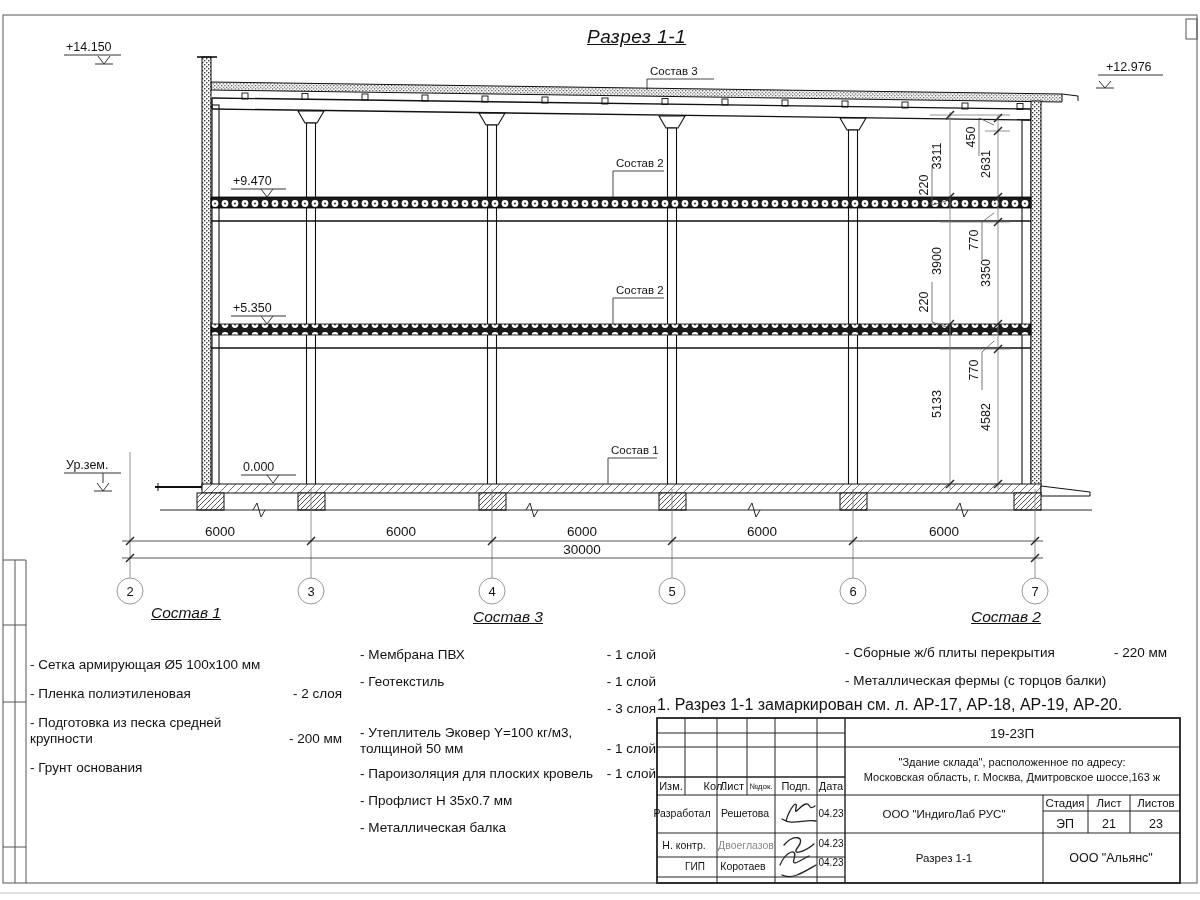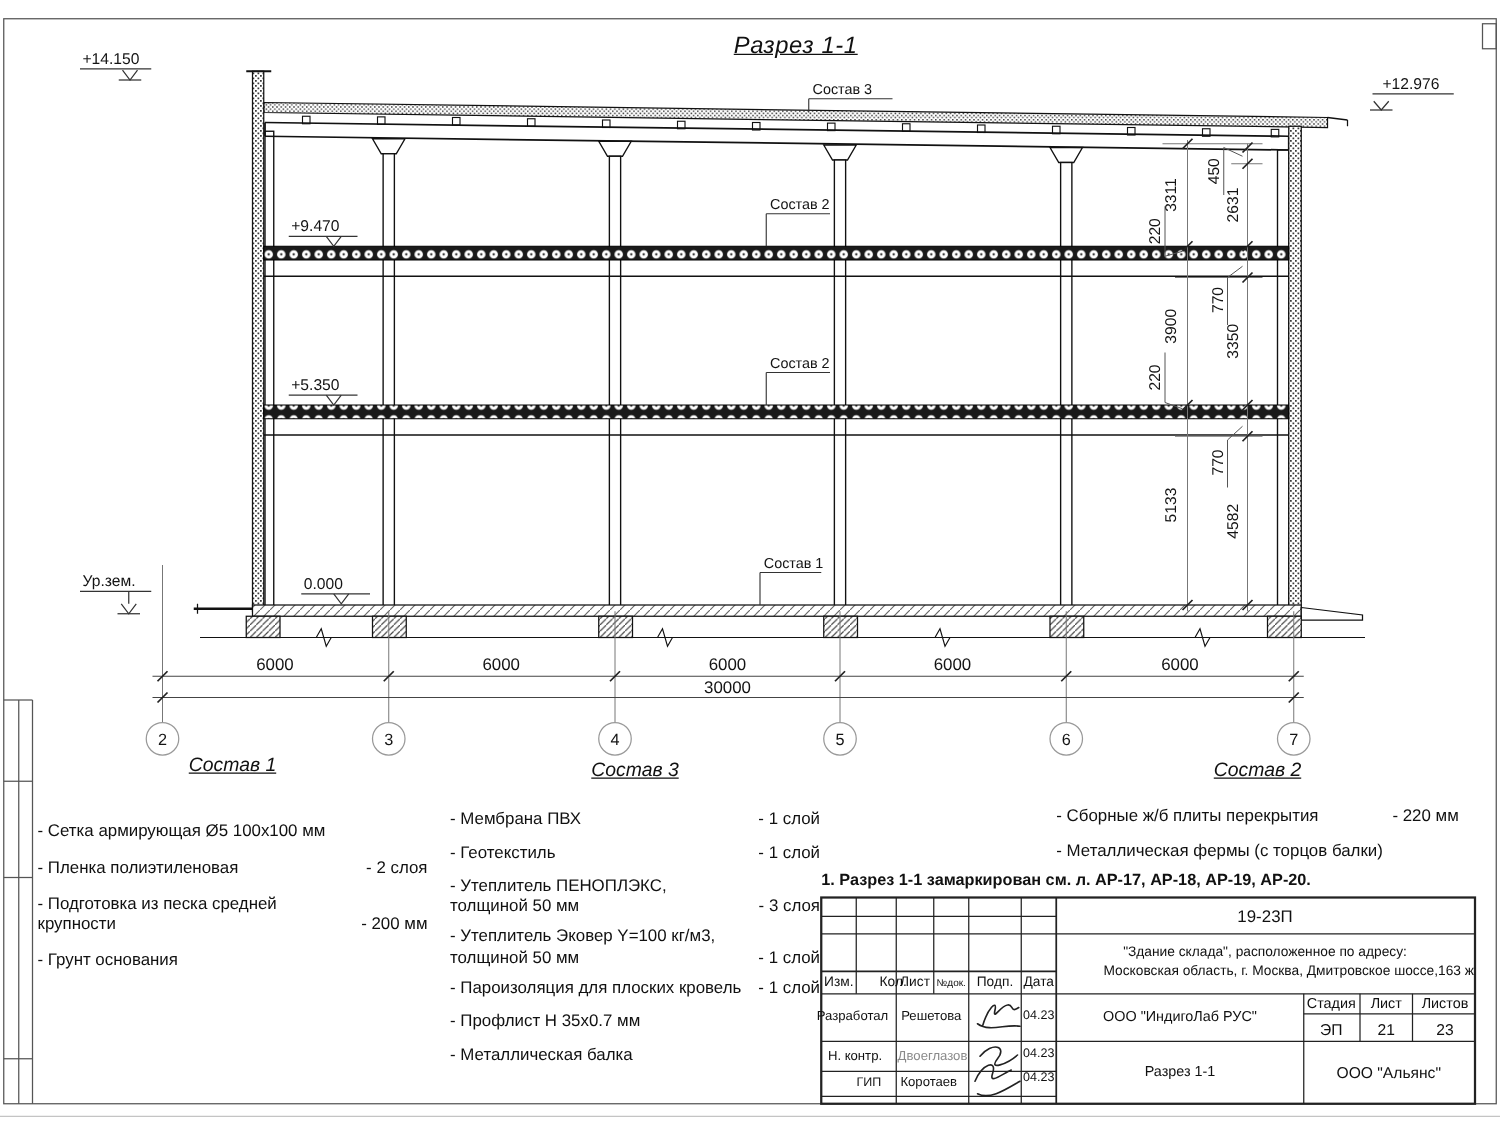--- a/index.html
+++ b/index.html
@@ -7,21 +7,21 @@
          font-family:"Liberation Sans",sans-serif;color:#111;}
   svg{position:absolute;left:0;top:0;}
   svg text{font-family:"Liberation Sans",sans-serif;fill:#141414;}
   .abs{position:absolute;}
   .drawing-title{font-size:19px;font-style:italic;text-decoration:underline;letter-spacing:.5px;}
   .listbox{position:absolute;font-size:13.5px;line-height:1.2;}
   .ltitle{font-style:italic;text-decoration:underline;text-align:center;font-size:15.5px;margin-bottom:34px;}
   .row{display:flex;align-items:flex-end;margin-bottom:13px;}
   .nm{white-space:pre-line;}
   .vl{margin-left:auto;white-space:nowrap;padding-left:6px;}
-  .note{position:absolute;font-size:13px;font-weight:bold;}
+  .note{position:absolute;font-size:16px;}
   .tb{position:absolute;transform:translate(-50%,-50%);white-space:nowrap;font-size:11px;}
   .sig path{stroke:#222;fill:none;stroke-width:1.3;stroke-linecap:round;}
 </style>
 </head>
 <body>
 
 <div id="sheet">
 
   <svg width="1200" height="900" viewBox="0 0 1200 900">
     <defs>
@@ -335,21 +335,20 @@
     <div class="ltitle" style="margin-bottom:20px">Состав 3</div>
     <div class="row" style="margin-bottom:11px">
       <div class="nm" style="width:235px">- Мембрана ПВХ</div>
       <div class="vl">- 1 слой</div>
     </div>
     <div class="row" style="margin-bottom:11px">
       <div class="nm" style="width:235px">- Геотекстиль</div>
       <div class="vl">- 1 слой</div>
     </div>
     <div class="row" style="margin-bottom:8px">
-      <div class="nm" style="width:235px">- Утеплитель ПЕНОПЛЭКС, толщиной 50 мм</div>
       <div class="vl">- 3 слоя</div>
     </div>
     <div class="row" style="margin-bottom:8px">
       <div class="nm" style="width:235px">- Утеплитель Эковер Y=100 кг/м3, толщиной 50 мм</div>
       <div class="vl">- 1 слой</div>
     </div>
     <div class="row" style="margin-bottom:11px">
       <div class="nm" style="width:235px">- Пароизоляция для плоских кровель</div>
       <div class="vl">- 1 слой</div>
     </div>
@@ -392,21 +391,21 @@
     <div class="tb" style="left:684px;top:845px;font-size:10.5px;">Н. контр.</div>
     <div class="tb" style="left:746px;top:845px;font-size:10.5px;color:#8a8a8a;">Двоеглазов</div>
     <div class="tb" style="left:831px;top:843px;font-size:10px;">04.23</div>
 
     <div class="tb" style="left:675px;top:866px;font-size:10px;padding-left:40px;">ГИП</div>
     <div class="tb" style="left:743px;top:866px;font-size:10.5px;">Коротаев</div>
     <div class="tb" style="left:831px;top:862px;font-size:10px;">04.23</div>
 
     <div class="tb" style="left:1012px;top:733px;font-size:13.5px;">19-23П</div>
     <div class="tb" style="left:1012px;top:762px;">"Здание склада", расположенное по адресу:</div>
-    <div class="tb" style="left:1012px;top:777px;padding-left:38px;">Московская область, г. Москва, Дмитровское шоссе,163 ж</div>
+    <div class="tb" style="left:1012px;top:777px;">Московская область, г. Москва, Дмитровское шоссе,163 ж</div>
     <div class="tb" style="left:944px;top:814px;font-size:11.5px;">ООО "ИндигоЛаб РУС"</div>
 
     <div class="tb" style="left:1065px;top:803px;font-size:11.5px;">Стадия</div>
     <div class="tb" style="left:1109px;top:803px;font-size:11.5px;">Лист</div>
     <div class="tb" style="left:1156px;top:803px;font-size:11.5px;">Листов</div>
     <div class="tb" style="left:1065px;top:824px;font-size:12.5px;">ЭП</div>
     <div class="tb" style="left:1109px;top:824px;font-size:12.5px;">21</div>
     <div class="tb" style="left:1156px;top:824px;font-size:12.5px;">23</div>
 
     <div class="tb" style="left:944px;top:858px;font-size:11.5px;">Разрез 1-1</div>

